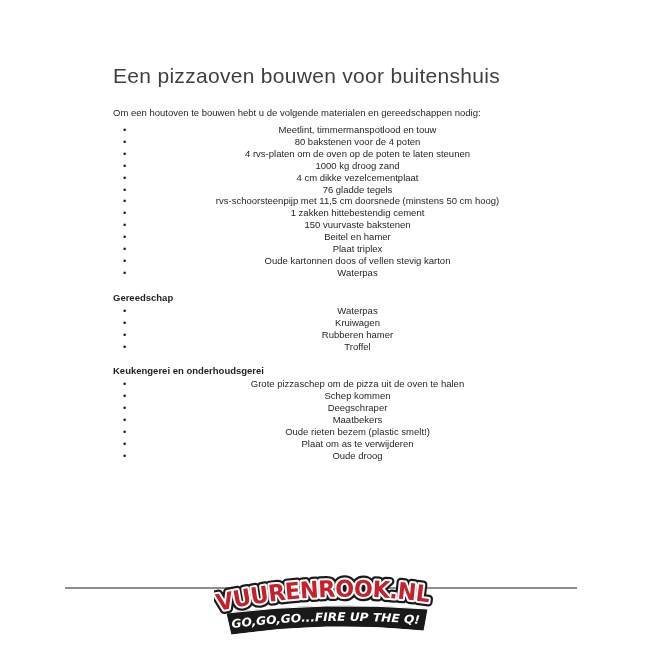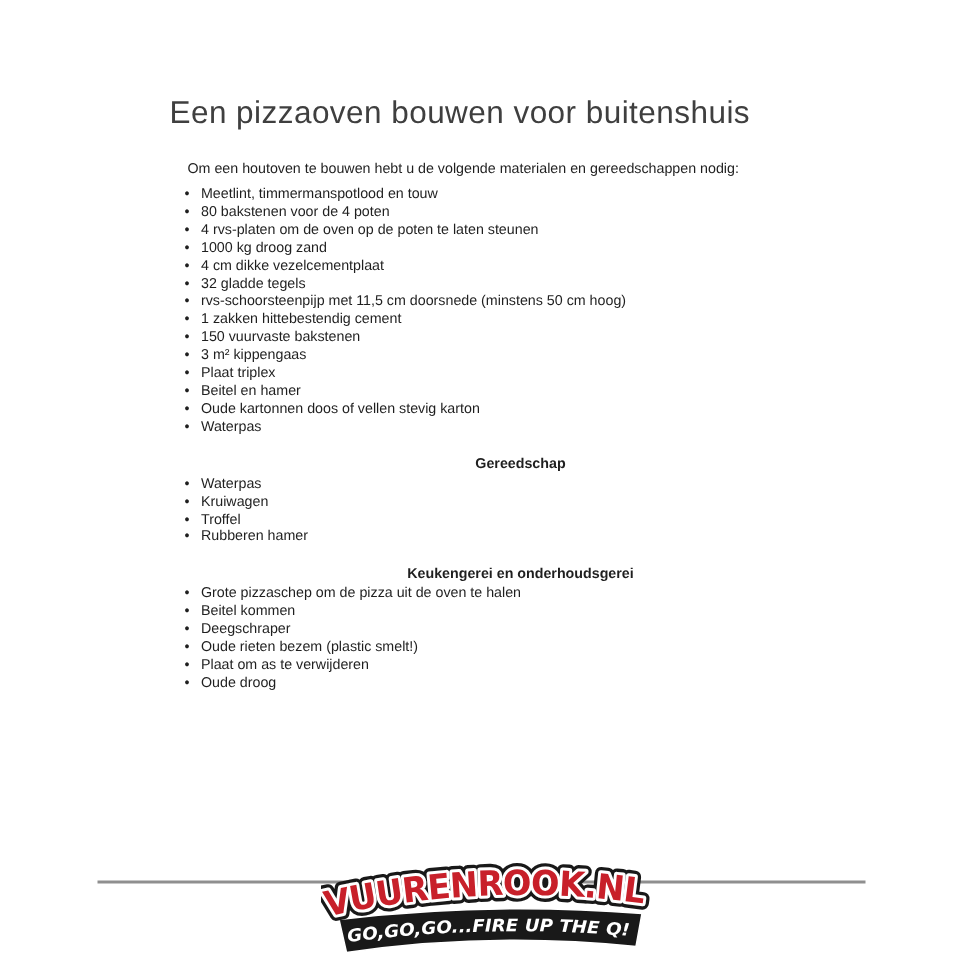--- a/index.html
+++ b/index.html
@@ -9,30 +9,30 @@
   html,body{margin:0;padding:0;background:#fff;}
   .page{
     position:relative; width:645px; height:645px; background:var(--page-bg);
     font-family:"Liberation Sans", sans-serif; color:var(--body-text); overflow:hidden;
   }
   .content{position:absolute; left:113px; top:64px; right:64px;}
   h1.title{
     margin:0 0 19px 0; font-size:21px; font-weight:300; letter-spacing:.3px;
     color:var(--title-text); font-family:"Liberation Sans", sans-serif;
   }
-  .intro{margin:0 0 5px 12px; font-size:9.5px; line-height:12px; font-weight:500;}
-  ul.blist{margin:0; padding:0 0 0 21px; list-style:none;}
+  .intro{margin:0 0 5px 0; font-size:9.5px; line-height:12px; font-weight:500;}
+  ul.blist{margin:0; padding:0 0 0 21px; list-style:none;text-align:center;}
   ul.blist li{
     position:relative; font-size:9.5px; line-height:11.9px; font-weight:500;
   }
   ul.blist li::before{
     content:"\2022"; position:absolute; left:-11px; top:0; font-size:9.5px; color:var(--body-text);
   }
   h2.section-heading{
-    margin:13px 0 1px 0; font-size:9.5px; line-height:12px; font-weight:700; color:var(--body-text);text-align:center;
+    margin:13px 0 1px 0; font-size:9.5px; line-height:12px; font-weight:700; color:var(--body-text);
   }
   .rule{
     position:absolute; left:65px; top:587px; width:512px; height:2px;
     background:var(--rule-gray);
   }
   .logo{position:absolute; left:214px; top:575px; width:224px; height:63px;}
   .word-outline{fill:none; stroke:var(--logo-black); stroke-width:8.5; stroke-linejoin:round; stroke-linecap:round;}
   .word-gap{fill:none; stroke:#ffffff; stroke-width:4; stroke-linejoin:round;}
   .word-fill{fill:var(--logo-red); stroke:none;}
   .word-text{font-family:"DejaVu Sans", sans-serif; font-weight:bold; font-size:23px; letter-spacing:-.5px;}
@@ -49,44 +49,44 @@
   <div class="content">
     <h1 class="title">Een pizzaoven bouwen voor buitenshuis</h1>
     <p class="intro">Om een houtoven te bouwen hebt u de volgende materialen en gereedschappen nodig:</p>
 
     <ul class="blist">
       <li>Meetlint, timmermanspotlood en touw</li>
       <li>80 bakstenen voor de 4 poten</li>
       <li>4 rvs-platen om de oven op de poten te laten steunen</li>
       <li>1000 kg droog zand</li>
       <li>4 cm dikke vezelcementplaat</li>
-      <li>32 gladde tegels</li>
+      <li>76 gladde tegels</li>
       <li>rvs-schoorsteenpijp met 11,5 cm doorsnede (minstens 50 cm hoog)</li>
       <li>1 zakken hittebestendig cement</li>
       <li>150 vuurvaste bakstenen</li>
-      <li>3 m² kippengaas</li>
+      <li>Beitel en hamer</li>
       <li>Plaat triplex</li>
-      <li>Beitel en hamer</li>
       <li>Oude kartonnen doos of vellen stevig karton</li>
       <li>Waterpas</li>
     </ul>
 
     <h2 class="section-heading">Gereedschap</h2>
     <ul class="blist">
       <li>Waterpas</li>
       <li>Kruiwagen</li>
+      <li>Rubberen hamer</li>
       <li>Troffel</li>
-      <li>Rubberen hamer</li>
     </ul>
 
     <h2 class="section-heading">Keukengerei en onderhoudsgerei</h2>
     <ul class="blist">
       <li>Grote pizzaschep om de pizza uit de oven te halen</li>
-      <li>Beitel kommen</li>
+      <li>Schep kommen</li>
       <li>Deegschraper</li>
+      <li>Maatbekers</li>
       <li>Oude rieten bezem (plastic smelt!)</li>
       <li>Plaat om as te verwijderen</li>
       <li>Oude droog</li>
     </ul>
   </div>
 
   <div class="rule"></div>
 
   <svg class="logo" viewBox="0 0 224 63" xmlns="http://www.w3.org/2000/svg" aria-hidden="true">
     <defs>

